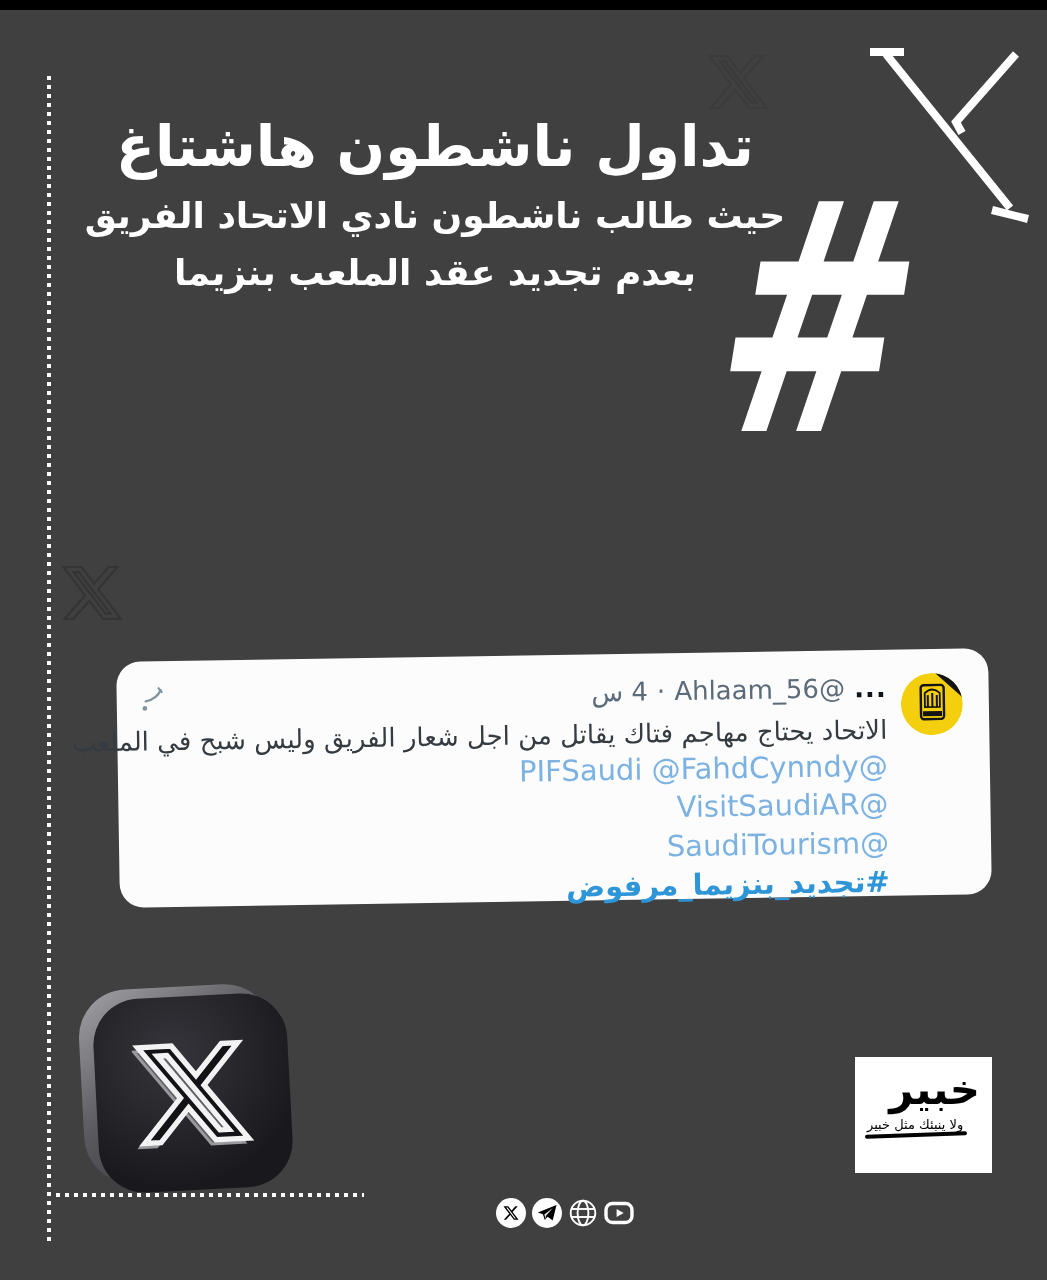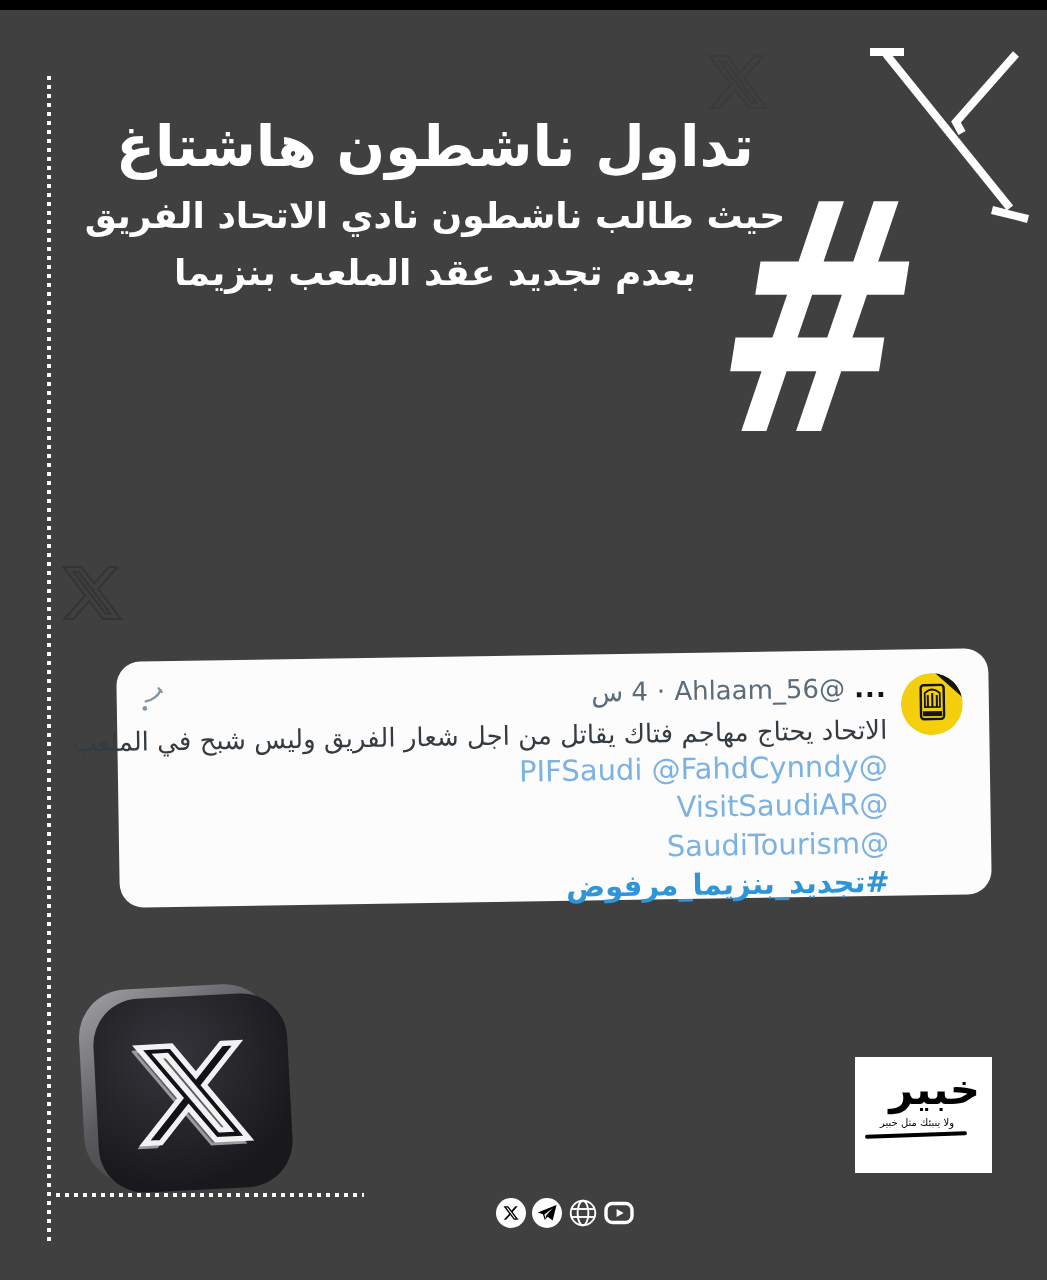--- a/index.html
+++ b/index.html
@@ -47,21 +47,21 @@
   .cube .face{position:absolute;inset:0;border-radius:46px;
     background:radial-gradient(circle at 40% 30%,#35353b,#19191d 75%);}
   .cube svg{position:absolute;left:50%;top:50%;transform:translate(-50%,-50%);}
 
   
   .brand{position:absolute;left:855px;top:1047px;width:137px;height:116px;background:#fff;}
   .brand-big{position:absolute;right:12px;top:12px;font-size:42px;font-weight:bold;color:#000;
     direction:rtl;line-height:1;text-align:right;}
   .brand-stroke{position:absolute;left:10px;top:76px;width:102px;height:4px;background:#000;
     border-radius:2px;transform:rotate(-2deg);}
-  .brand-small{position:absolute;left:25px;top:60px;font-size:10px;color:#000;direction:rtl;}
+  .brand-small{position:absolute;left:12px;top:60px;font-size:13px;color:#000;direction:rtl;}
 
   
   .footer-icons{position:absolute;left:496px;top:1188px;display:flex;gap:6px;align-items:center;}
   .footer-icons .fi{width:30px;height:30px;}
 </style>
 </head>
 <body>
 
 <div id="canvas">
 

